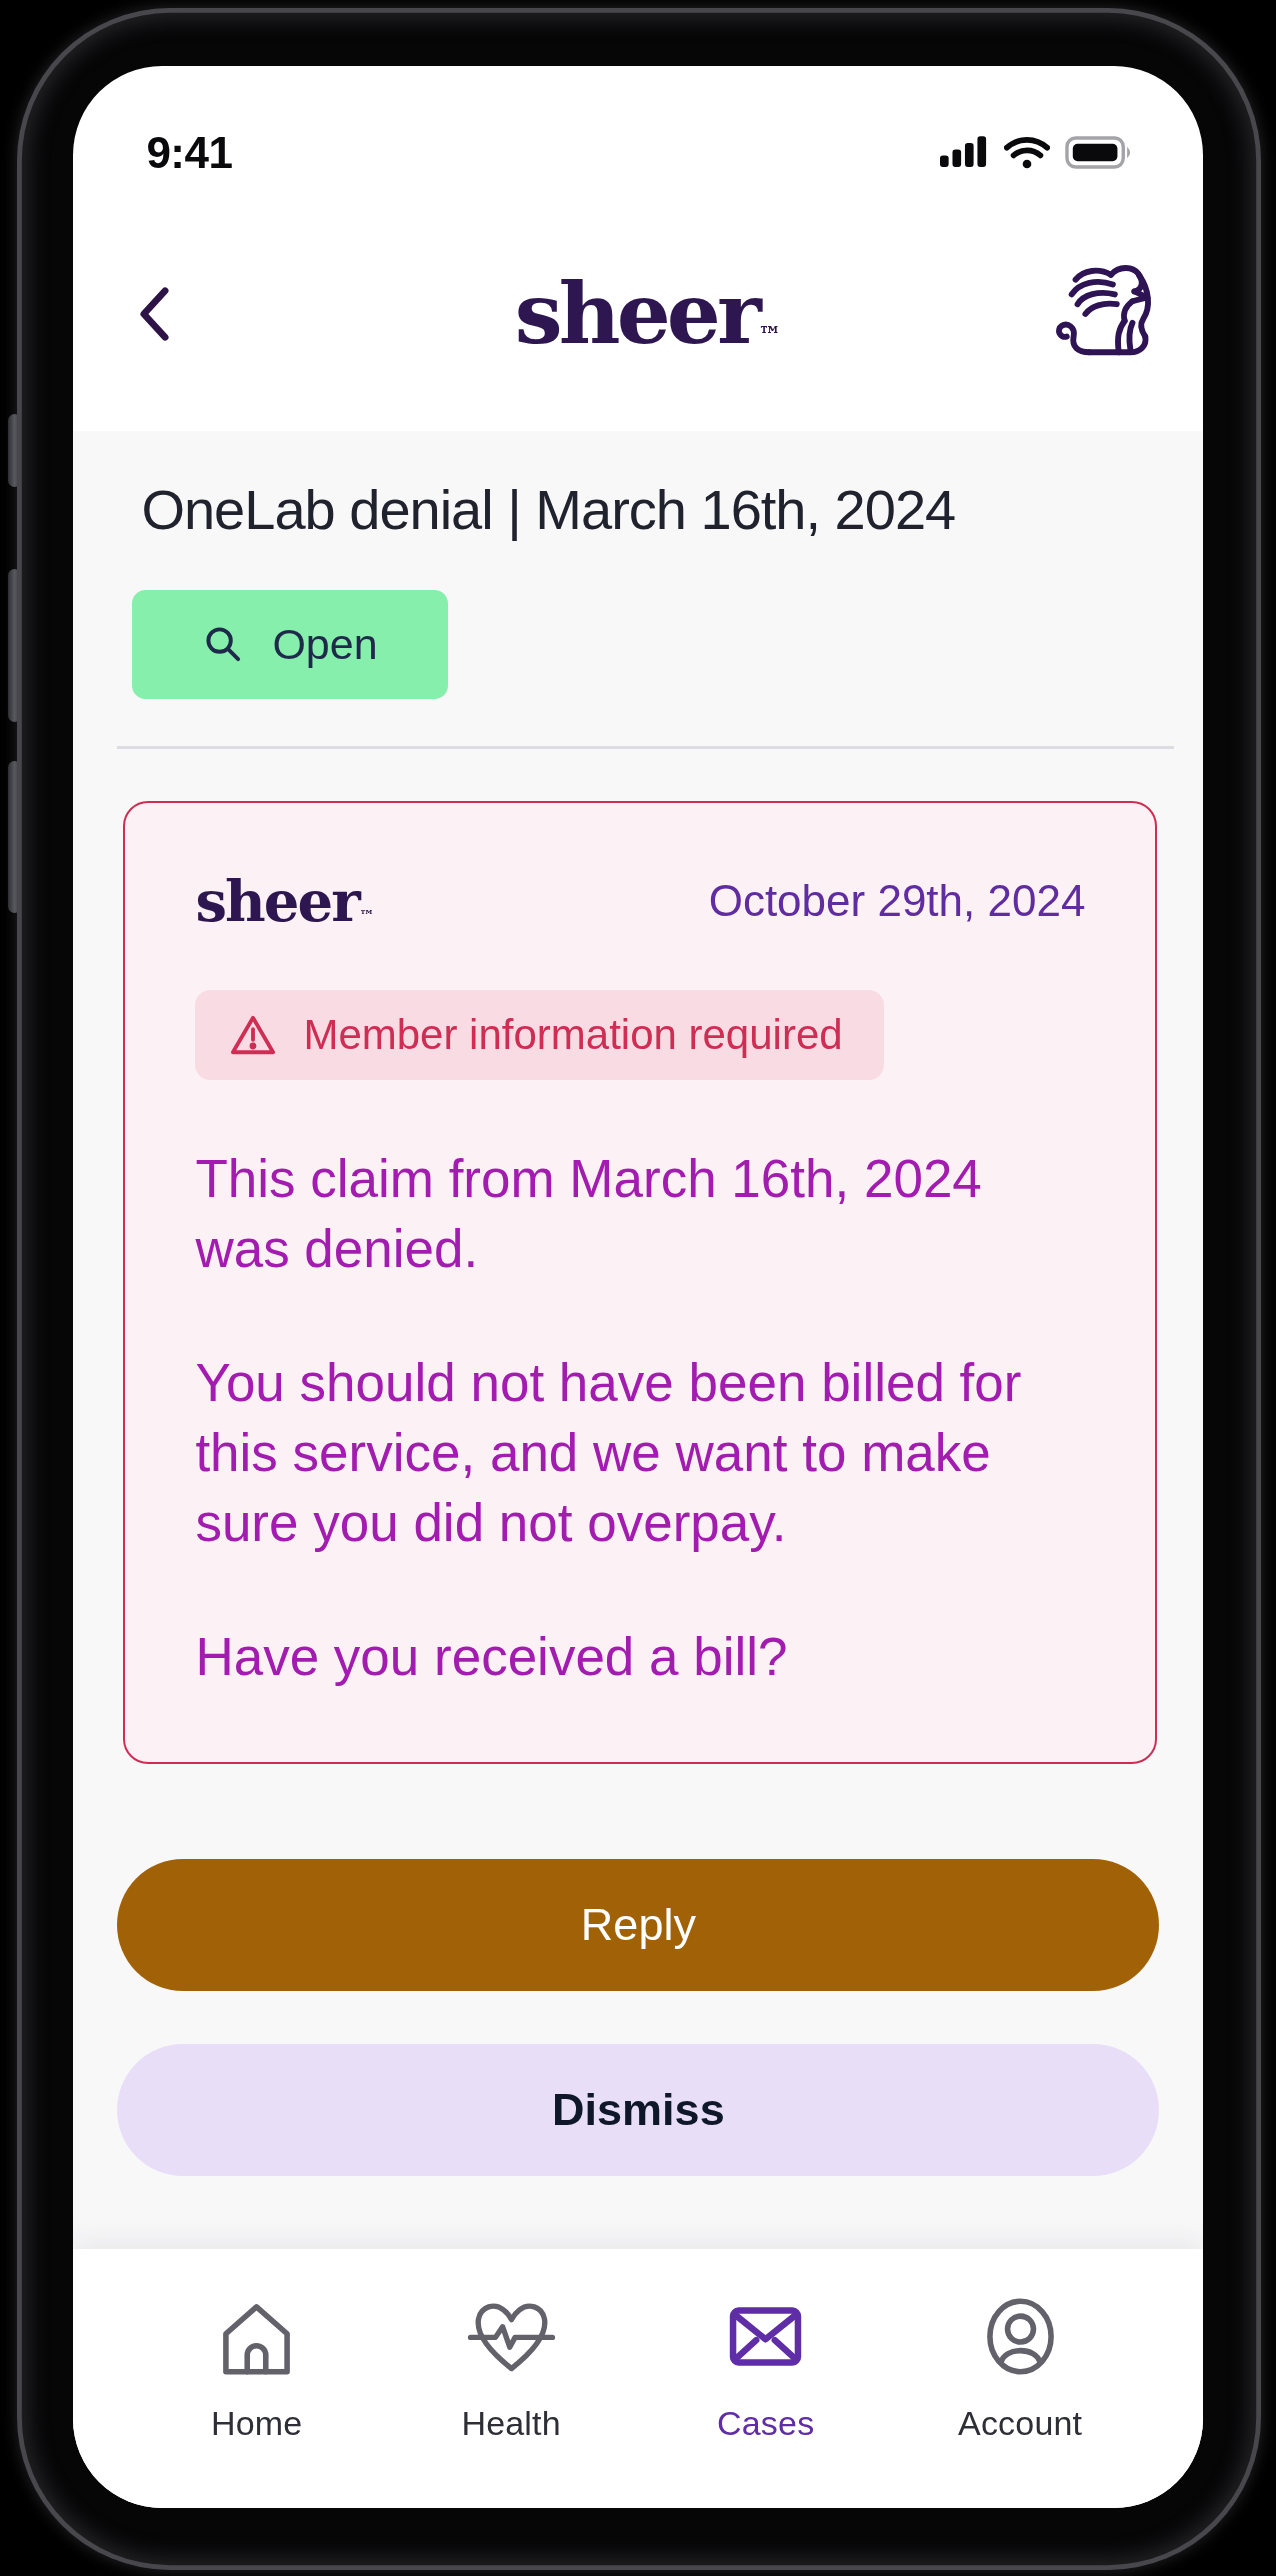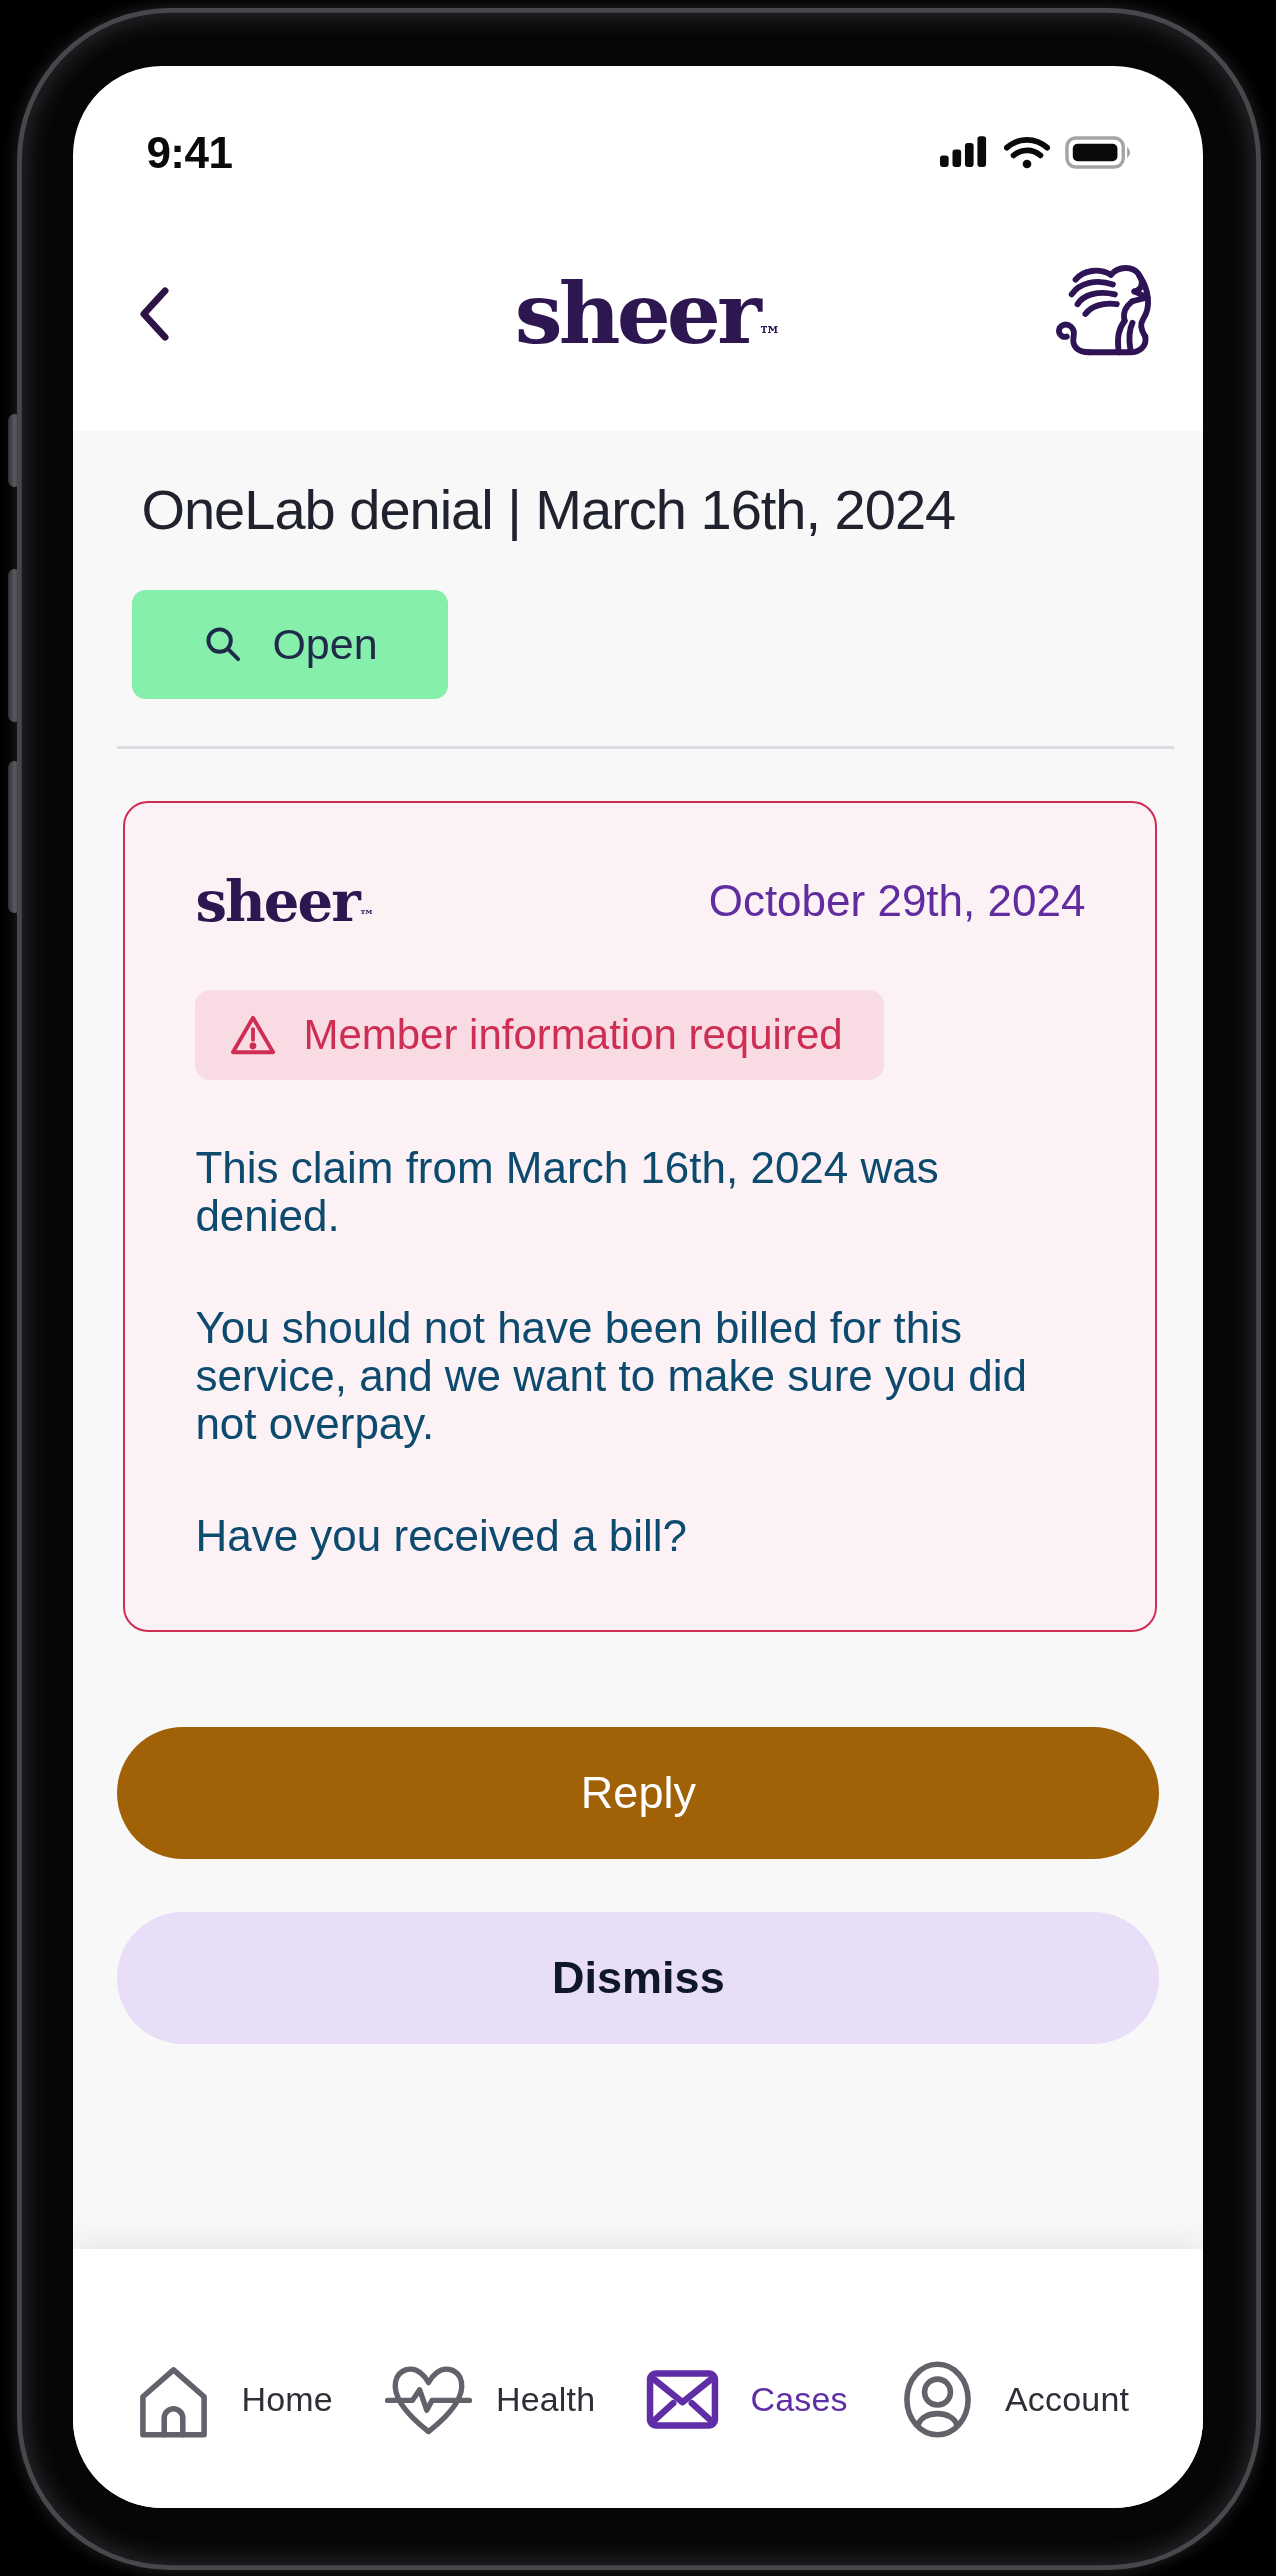--- a/index.html
+++ b/index.html
@@ -61,36 +61,36 @@
   .card-brand { font-family:"DejaVu Serif", serif; font-weight:700; font-size:56px;
                 color:#2e1650; letter-spacing:-1.9px; line-height:1.1; }
   .card-brand .tm { font-size:15.5px; letter-spacing:0; }
   .card-date { font-size:44px; font-weight:500; color:#5f2da0; }
 
   .alert-badge { margin-top:58px; display:inline-flex; align-items:center; gap:27px;
                  background:#f9dbe4; border-radius:15.5px; padding:21px 41px 21px 35px; }
   .alert-badge .alert-label { font-size:42px; font-weight:500; color:#ce2e53; }
 
   .card-body { margin-top:64px; }
-  .card-body p { font-size:44px; line-height:48px; color:#0c4a6e; }
+  .card-body p { font-size:53px; line-height:70px; color:#a21caf; }
   .card-body p + p { margin-top:64px; }
 
   
   .action-btn { display:flex; align-items:center; justify-content:center;
                 margin-left:44px; width:1042px; height:132px; border-radius:77px;
                 border:none; cursor:pointer; font-family:inherit; }
   .reply-btn   { margin-top:95px; background:#a16207; }
   .reply-btn   .btn-label { color:#ffffff; font-size:45px; }
   .dismiss-btn { margin-top:53px; background:#e9def8; }
   .dismiss-btn .btn-label { color:#0f172a; font-size:45px; font-weight:700; }
 
   
   .tab-bar { height:259px; background:#fff; flex:none; display:flex; padding:0 56px;
              box-shadow:0 -9.7px 25px rgba(40,40,60,.07); position:relative; }
-  .tab-item { flex:1; display:flex; flex-direction:row; align-items:center;
+  .tab-item { flex:1; display:flex; flex-direction:column; align-items:center;
               padding-top:43px; gap:23px; background:none; border:none; cursor:pointer; }
   .tab-item .tab-icon svg { stroke:#63626b; }
   .tab-item .tab-label { font-size:34px; color:#2e2e36; letter-spacing:0.2px; }
   .tab-item.active .tab-icon svg { stroke:#5f2da5; }
   .tab-item.active .tab-label { color:#5f2da5; }
 
   svg { display:block; }
 </style>
 </head>
 <body>

